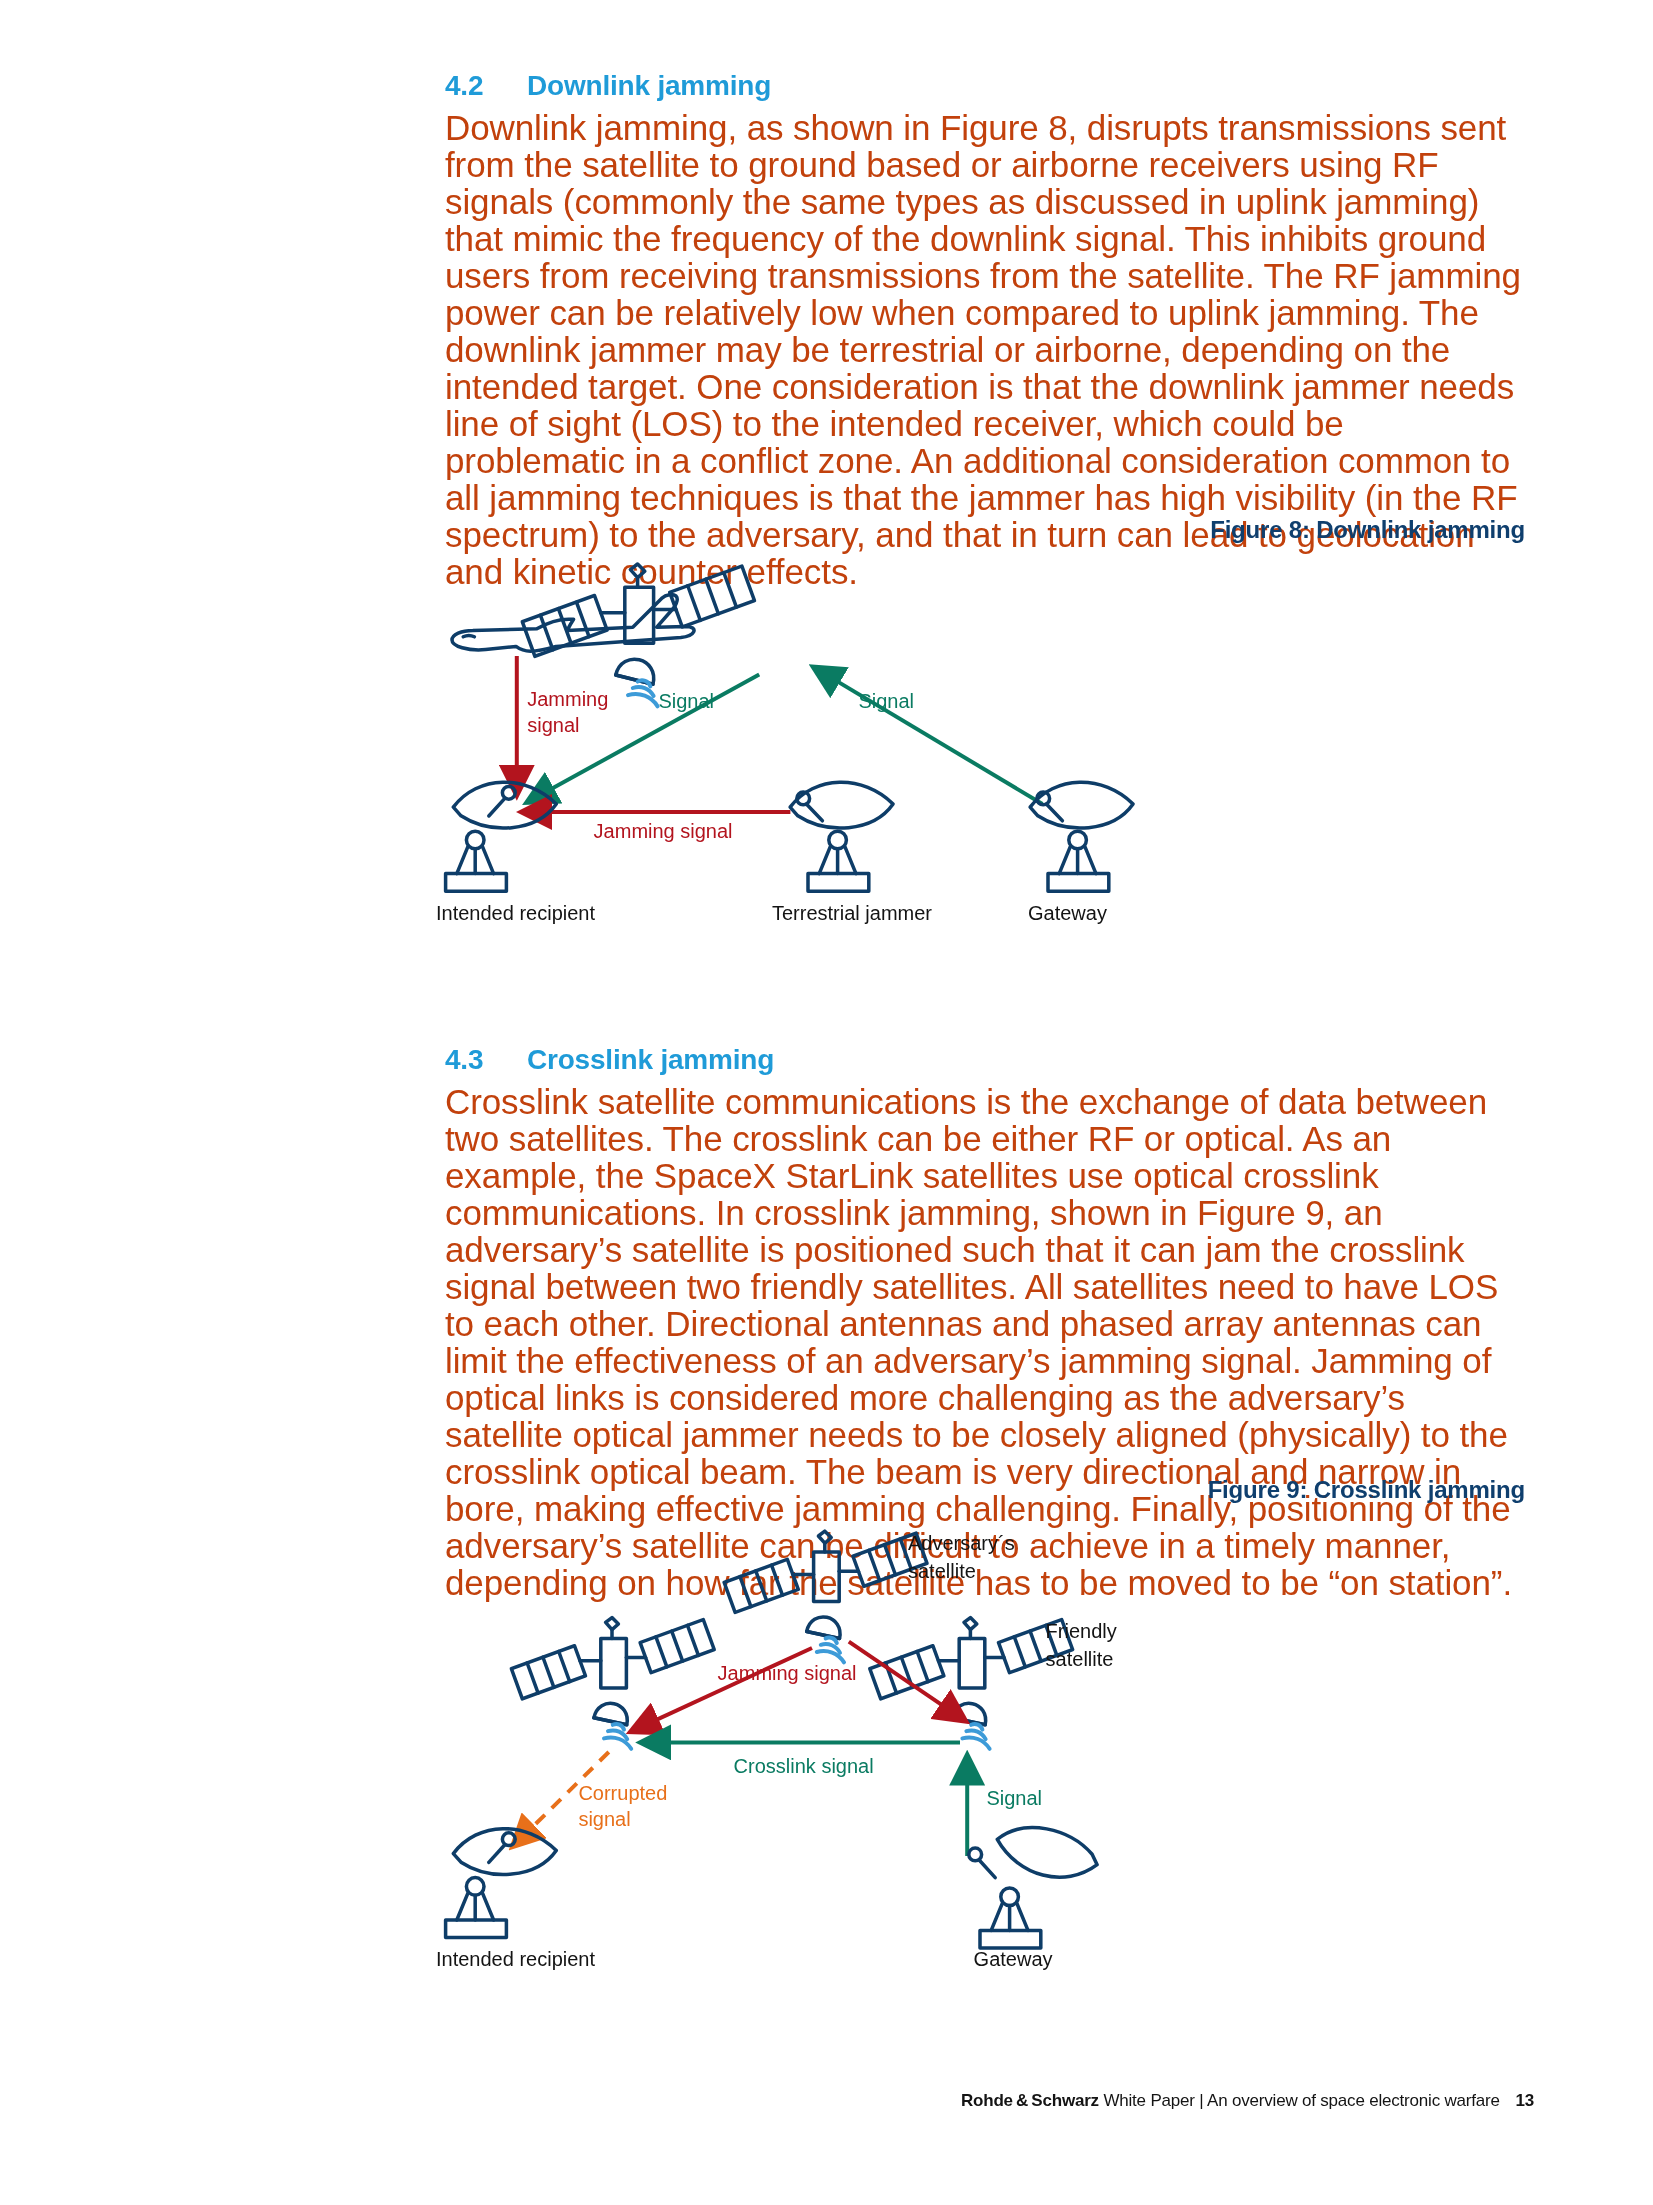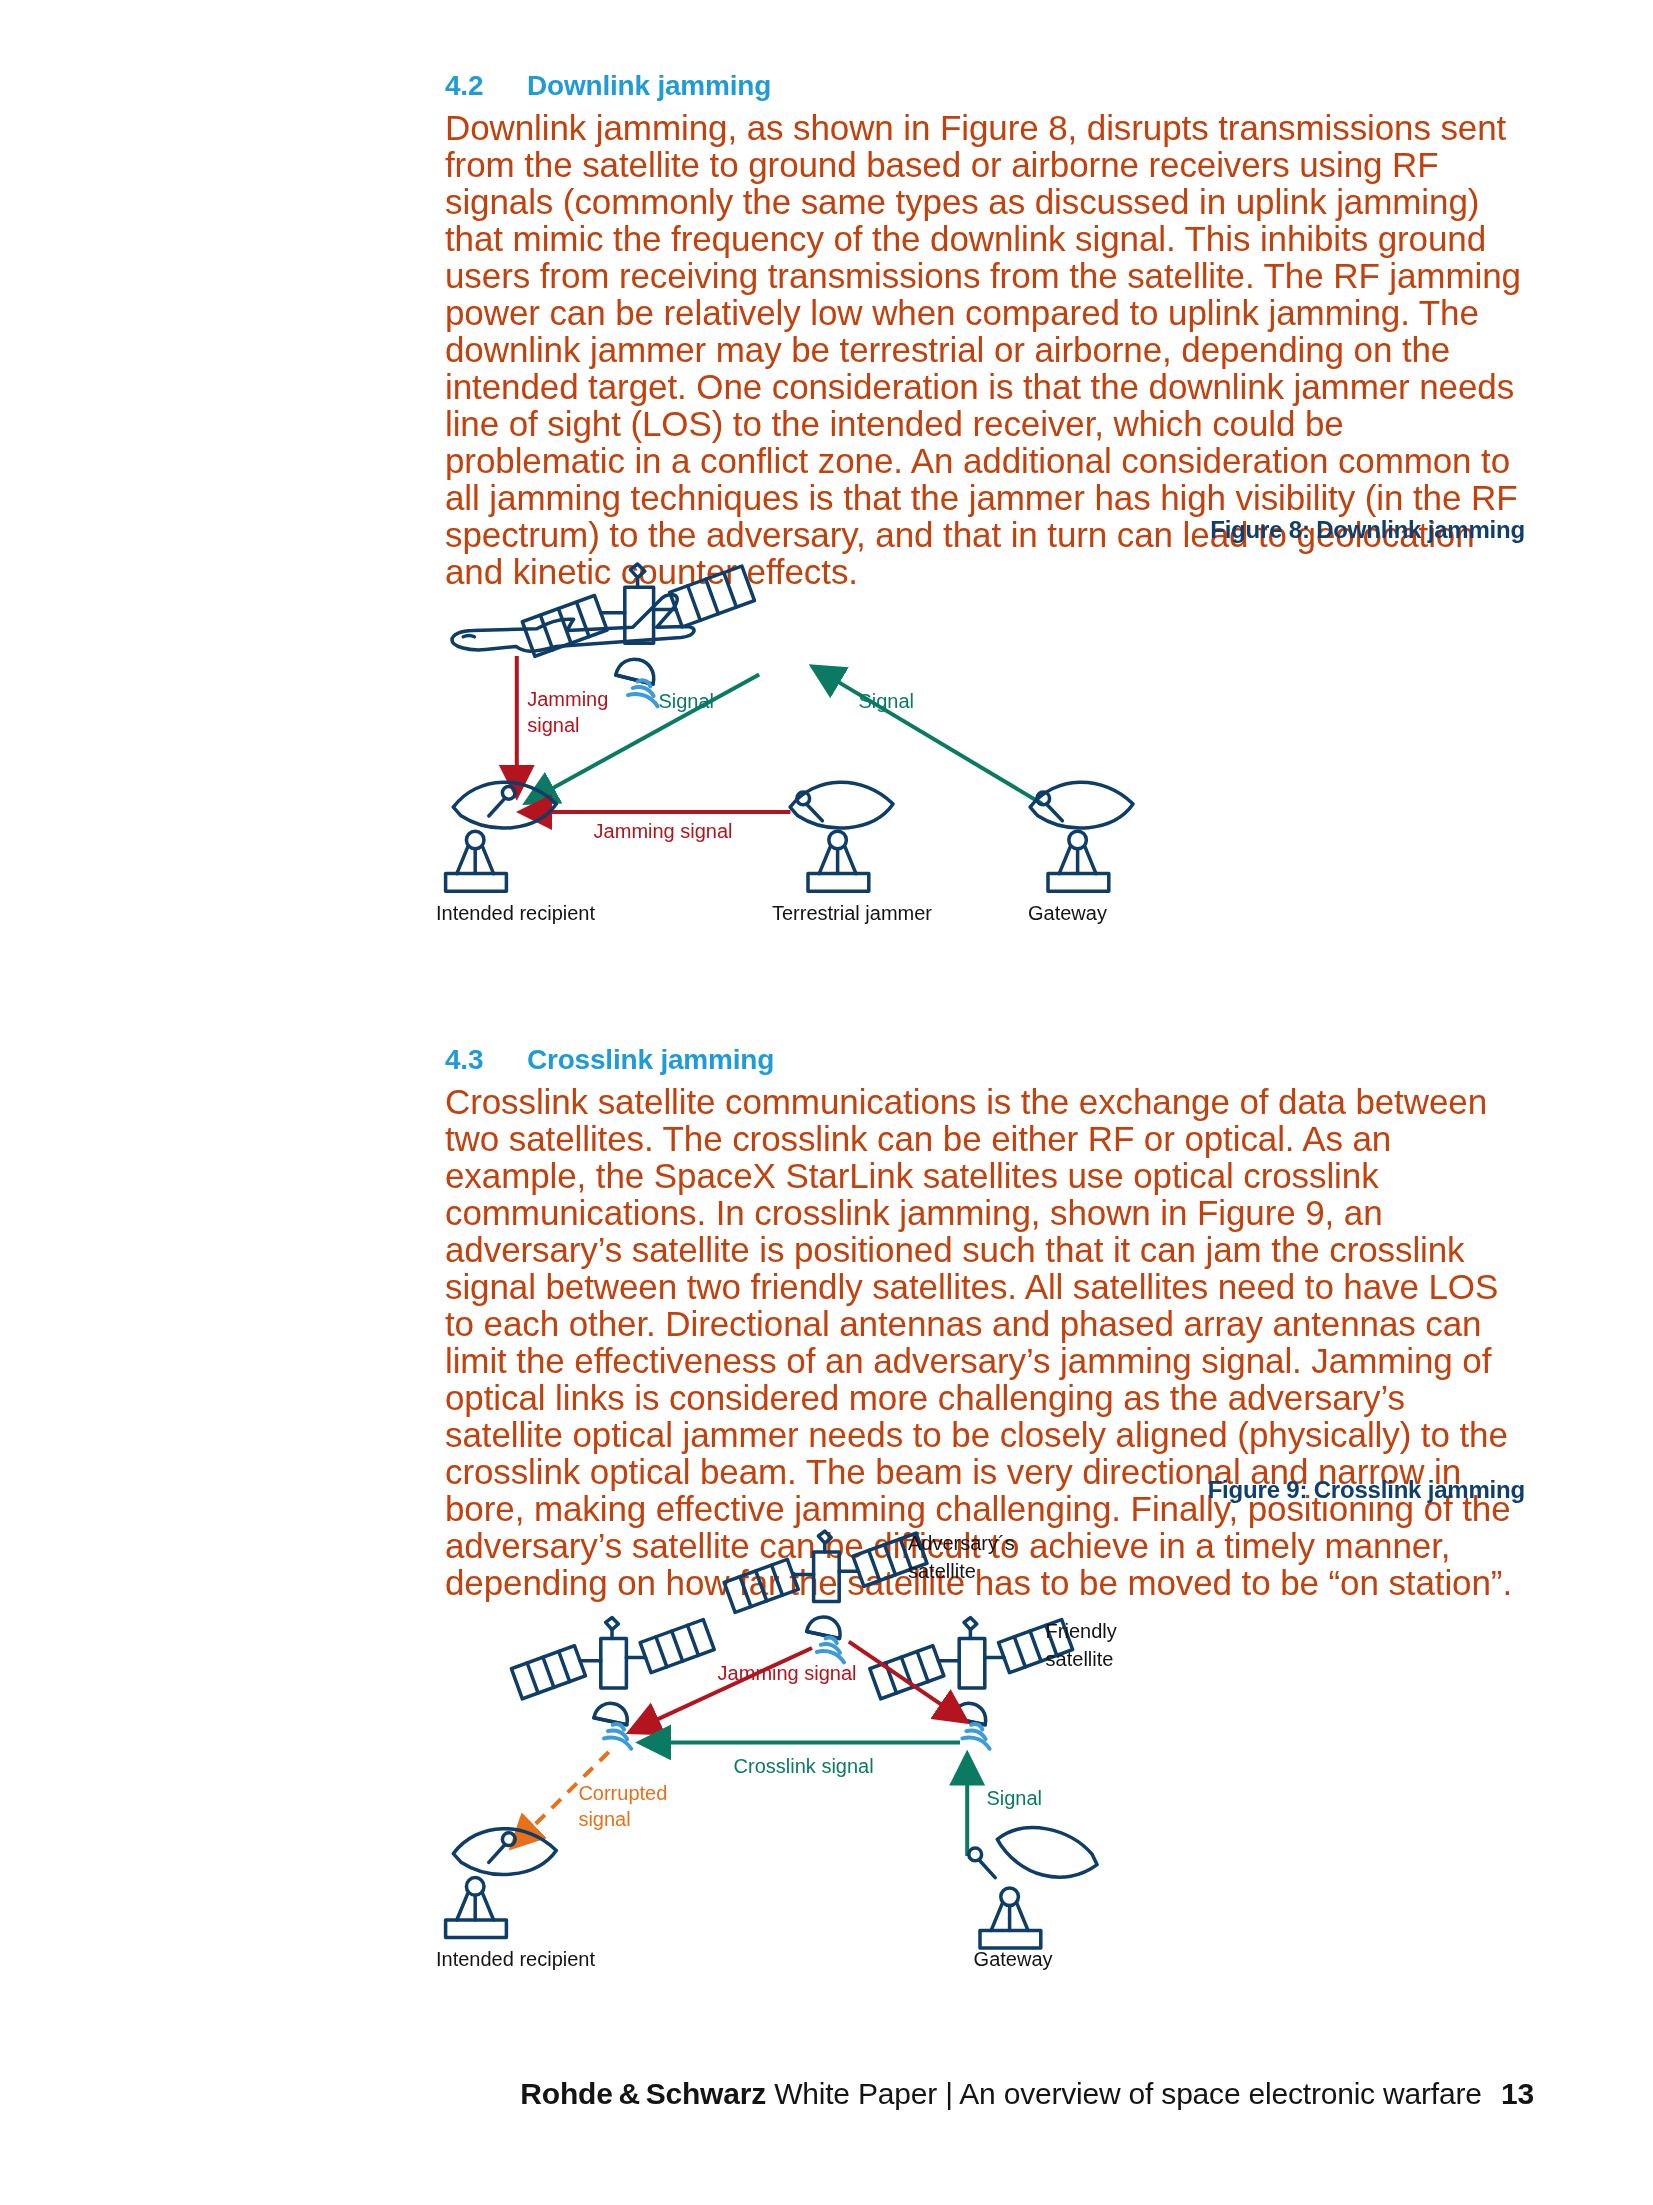--- a/index.html
+++ b/index.html
@@ -33,21 +33,21 @@
     margin:0;letter-spacing:-0.2px;text-align:right;
   }
 
   
   .fig{position:absolute;}
   .fig svg{display:block;overflow:visible;}
 
   
   .footer{
     position:absolute;left:0;right:120px;bottom:94px;
-    text-align:right;font-size:30px;color:#141414;
+    text-align:right;font-size:17px;color:#141414;
     letter-spacing:-0.2px;white-space:nowrap;
   }
   .footer .brand{font-weight:700;}
   .footer .pg{font-weight:700;margin-left:11.2px;}
 
   .lbl{font-family:"Liberation Sans", sans-serif;}
 </style>
 </head>
 <body>
 

